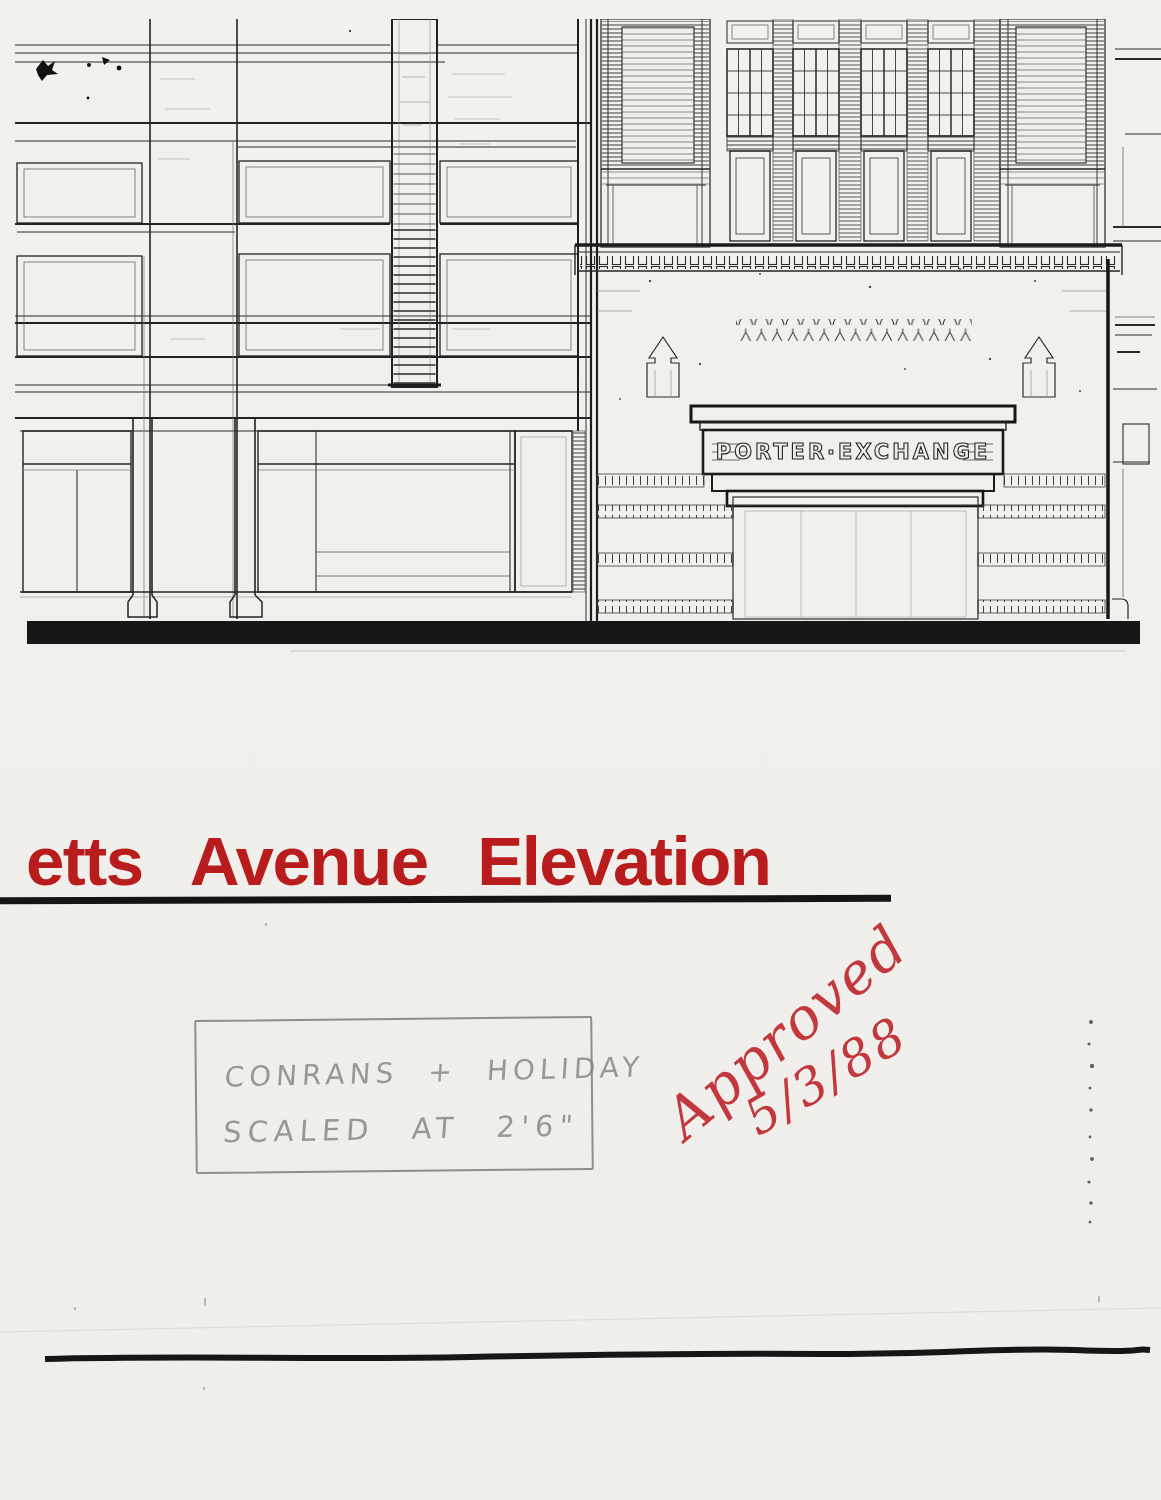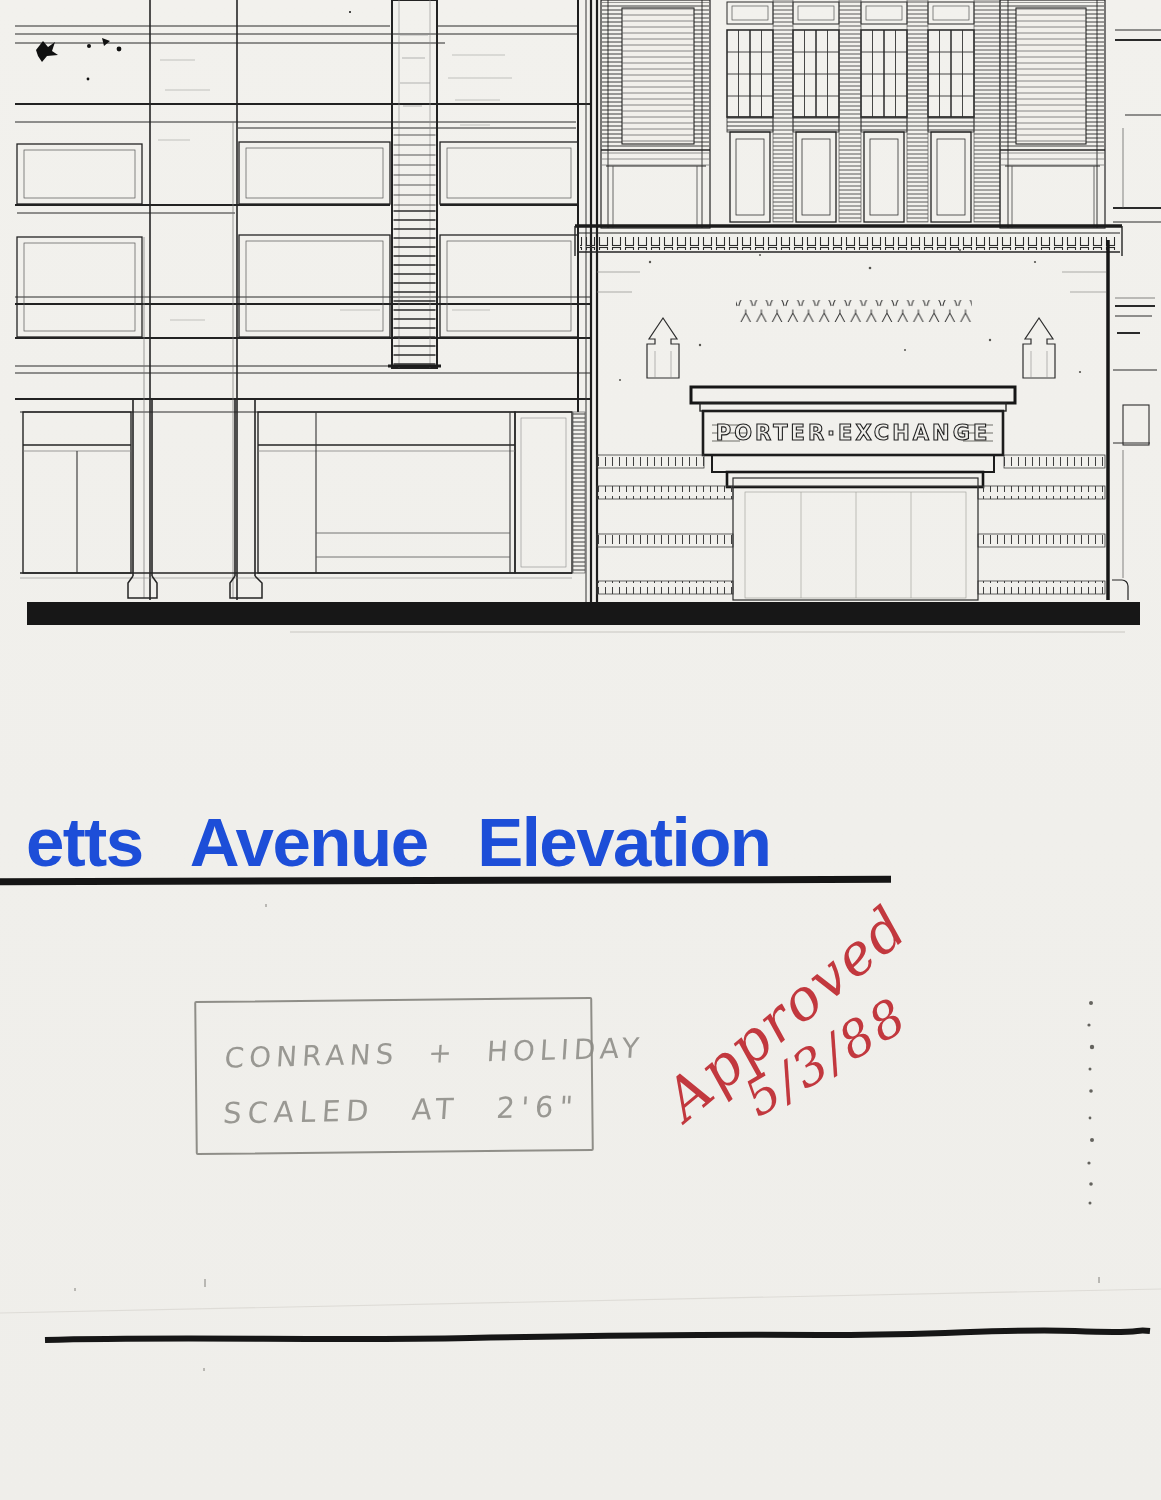--- a/index.html
+++ b/index.html
@@ -1,25 +1,25 @@
 <!DOCTYPE html>
 <html><head>
 <meta charset="utf-8">
 <style>
   html,body{margin:0;padding:0;}
   body{width:1161px;height:1500px;position:relative;overflow:hidden;
        background:linear-gradient(180deg,#f2f1ed 0%,#f0efeb 55%,#efeeea 100%);
        font-family:"Liberation Sans", sans-serif;}
-  .page{position:absolute;inset:0;}
+  .page{position:absolute;inset:0;margin-top:19px;}
   svg{display:block;}
   .drawing-svg{position:absolute;left:0;top:0;}
   .overlay-svg{position:absolute;left:0;top:0;pointer-events:none;}
   .page-title{position:absolute;left:26px;top:808px;margin:0;white-space:nowrap;
       font-family:"Liberation Sans", sans-serif;font-weight:700;font-size:69px;
-      letter-spacing:-1.5px;word-spacing:32px;color:#1d4ed8;line-height:1;}
+      letter-spacing:-1.5px;word-spacing:32px;color:#b91c1c;line-height:1;}
   .title-underline{position:absolute;left:0;top:877px;width:891px;height:7px;
       background:#151515;transform:rotate(-0.15deg);}
   .note-box{position:absolute;left:195px;top:999px;width:394px;height:150px;
       border:2px solid #8f8e88;border-radius:2px;transform:rotate(-0.6deg);
       color:#8b8a84;}
   .note-line{position:absolute;white-space:nowrap;font-family:"DejaVu Sans", sans-serif;
       font-weight:400;opacity:.85;}
   .note-line-1{left:28px;top:36px;font-size:28px;letter-spacing:5px;word-spacing:16px;
       transform:skewX(-5deg) rotate(-0.8deg);}
   .note-line-2{left:26px;top:92px;font-size:29px;letter-spacing:6px;word-spacing:22px;

